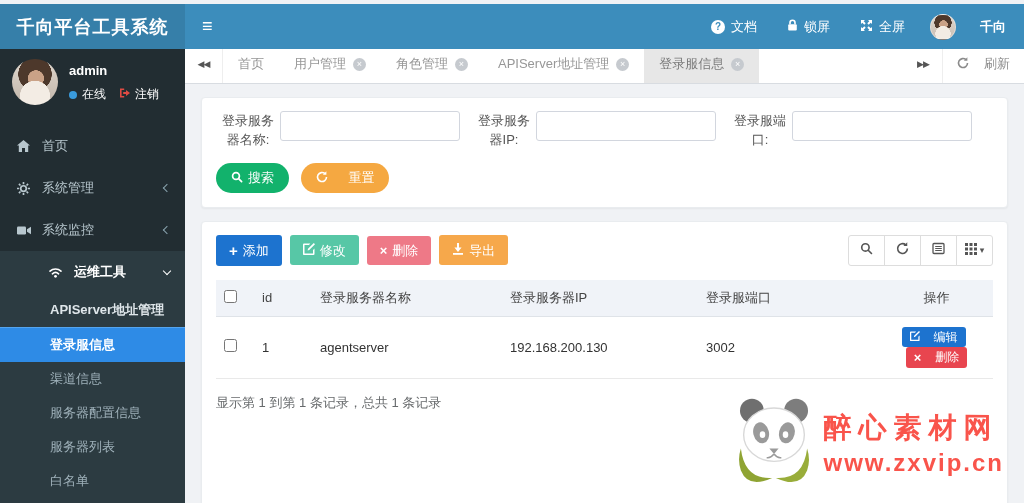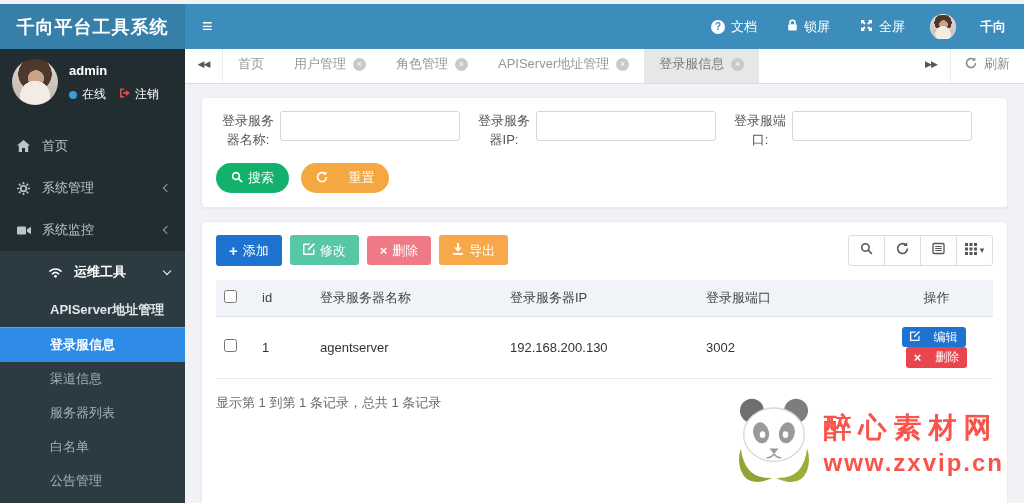--- a/index.html
+++ b/index.html
@@ -52,21 +52,21 @@
   
   .main { position:absolute; left:185px; top:45px; right:0; bottom:0; display:flex; flex-direction:column; }
   .tabbar { height:39px; background:#fff; border-bottom:1px solid #d8dce1; display:flex; align-items:stretch; flex-shrink:0; }
   .tab-nav { width:38px; display:flex; align-items:center; justify-content:center; color:#555; font-size:9px; letter-spacing:-1px; cursor:pointer; flex-shrink:0; }
   .tab-nav.left { border-right:1px solid #eee; }
   .tabs { display:flex; flex:1; overflow:hidden; }
   .tab { display:flex; align-items:center; gap:7px; padding:0 15px; font-size:13px; color:#979797; cursor:pointer; white-space:nowrap; }
   .tab.active { background:#e7e7e7; color:#7a7a7a; }
   .tab-close { width:13px; height:13px; border-radius:50%; background:#c6cacF; color:#fff; font-size:9px; line-height:12px; text-align:center; cursor:pointer; }
   .tabbar-right { margin-left:auto; display:flex; align-items:stretch; }
-  .refresh-link { display:flex; align-items:center; gap:7px; padding:0 14px; color:#8b8b8b; font-size:13px; border-left:1px solid #eee; cursor:pointer; }
+  .refresh-link { display:flex; align-items:center; gap:15px; padding:0 14px; color:#8b8b8b; font-size:13px; border-left:1px solid #eee; cursor:pointer; }
   .content { flex:1; background:#f0f2f5; padding:13px 16px; position:relative; overflow:hidden; }
   .panel { background:#fff; border-radius:4px; border:1px solid #e9ecef; box-shadow:0 1px 2px rgba(0,0,0,.05); }
   .search-panel { padding:13px 14px 14px; margin-bottom:13px; }
   .form-row { display:flex; align-items:flex-end; gap:12px; margin-bottom:13px; }
   .fgroup { display:flex; align-items:flex-start; }
   .flabel { width:64px; font-size:13px; color:#555; text-align:center; line-height:1.45; padding-top:1px; }
   .finput { width:180px; height:30px; border:1px solid #d2d6de; border-radius:3px; padding:0 8px; font-size:13px; color:#333; outline:none; font-family:inherit; }
   .btn { border:none; cursor:pointer; color:#fff; font-size:13px; display:inline-flex; align-items:center; gap:5px; font-family:inherit; line-height:1; }
   .btn-pill { border-radius:16px; padding:8px 15px; }
   .btn-search { background:#12b26c; }
@@ -195,20 +195,21 @@
               <circle cx="7.5" cy="10.3" r="1.4" fill="currentColor"></circle>
             </svg>
           </span>
         <span>运维工具</span>
         <span class="chev down"></span>
       </div>
       <ul class="submenu">
         <li class="hl">APIServer地址管理</li>
         <li class="active">登录服信息</li>
         <li>渠道信息</li>
+        <li>服务器配置信息</li>
         <li>服务器列表</li>
         <li>白名单</li>
         <li>公告管理</li>
       </ul>
     </li>
   </ul>
 </div>
 
 <div class="main">
   <div class="tabbar">

